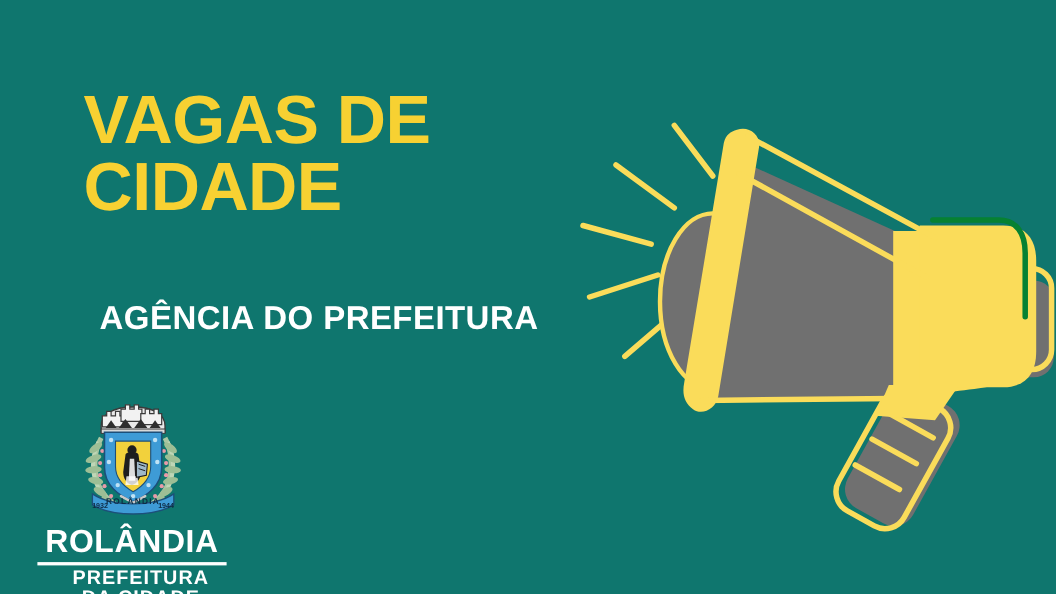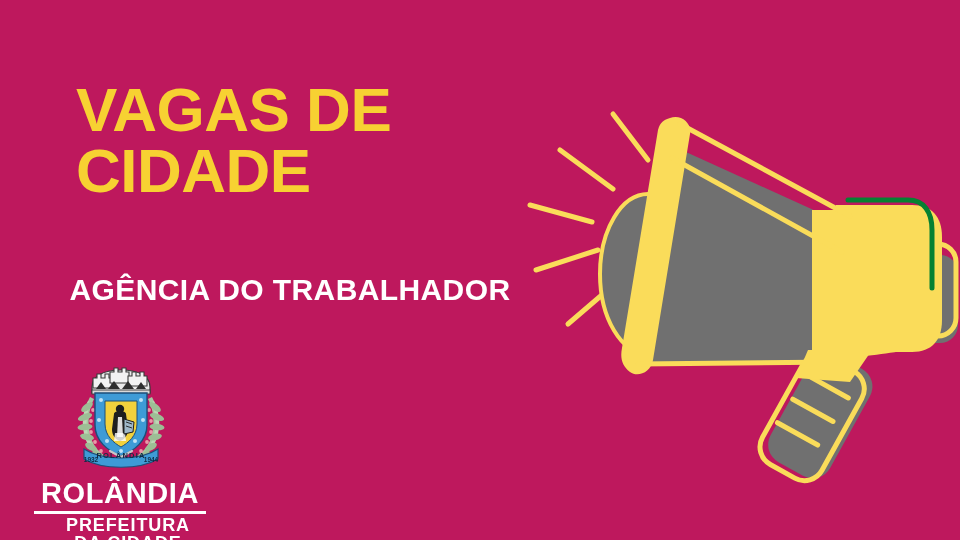--- a/index.html
+++ b/index.html
@@ -5,21 +5,21 @@
   html, body {
     margin: 0;
     padding: 0;
     background: #0b0b0b;
   }
   #poster {
     position: relative;
     width: 960px;
     height: 540px;
     overflow: hidden;
-    background: #be185d;
+    background: #0f766e;
     font-family: "Liberation Sans", sans-serif;
     user-select: none;
   }
 
   
   .headline {
     position: absolute;
     left: 76px;
     top: 80px;
     width: 480px;
@@ -109,21 +109,21 @@
 <body>
 
 <div id="poster">
 
   <div class="headline">
     <span class="hl-line">VAGAS DE</span>
     <span class="hl-line">CIDADE</span>
   </div>
 
   <div class="subtitle">
-    <span class="sub-line">AGÊNCIA DO TRABALHADOR</span>
+    <span class="sub-line">AGÊNCIA DO PREFEITURA</span>
   </div>
 
   <div class="logo-block">
 
     <div class="crest-wrap">
       <svg viewBox="0 0 118 112" xmlns="http://www.w3.org/2000/svg">
 
         <g fill="#A9C6A2">
           <path d="M28 34 C20 48 19 66 27 82 C31 90 37 95 43 98 L45 94 C38 90 32 84 29 75 C25 62 26 47 32 36 Z"></path>
         </g>

